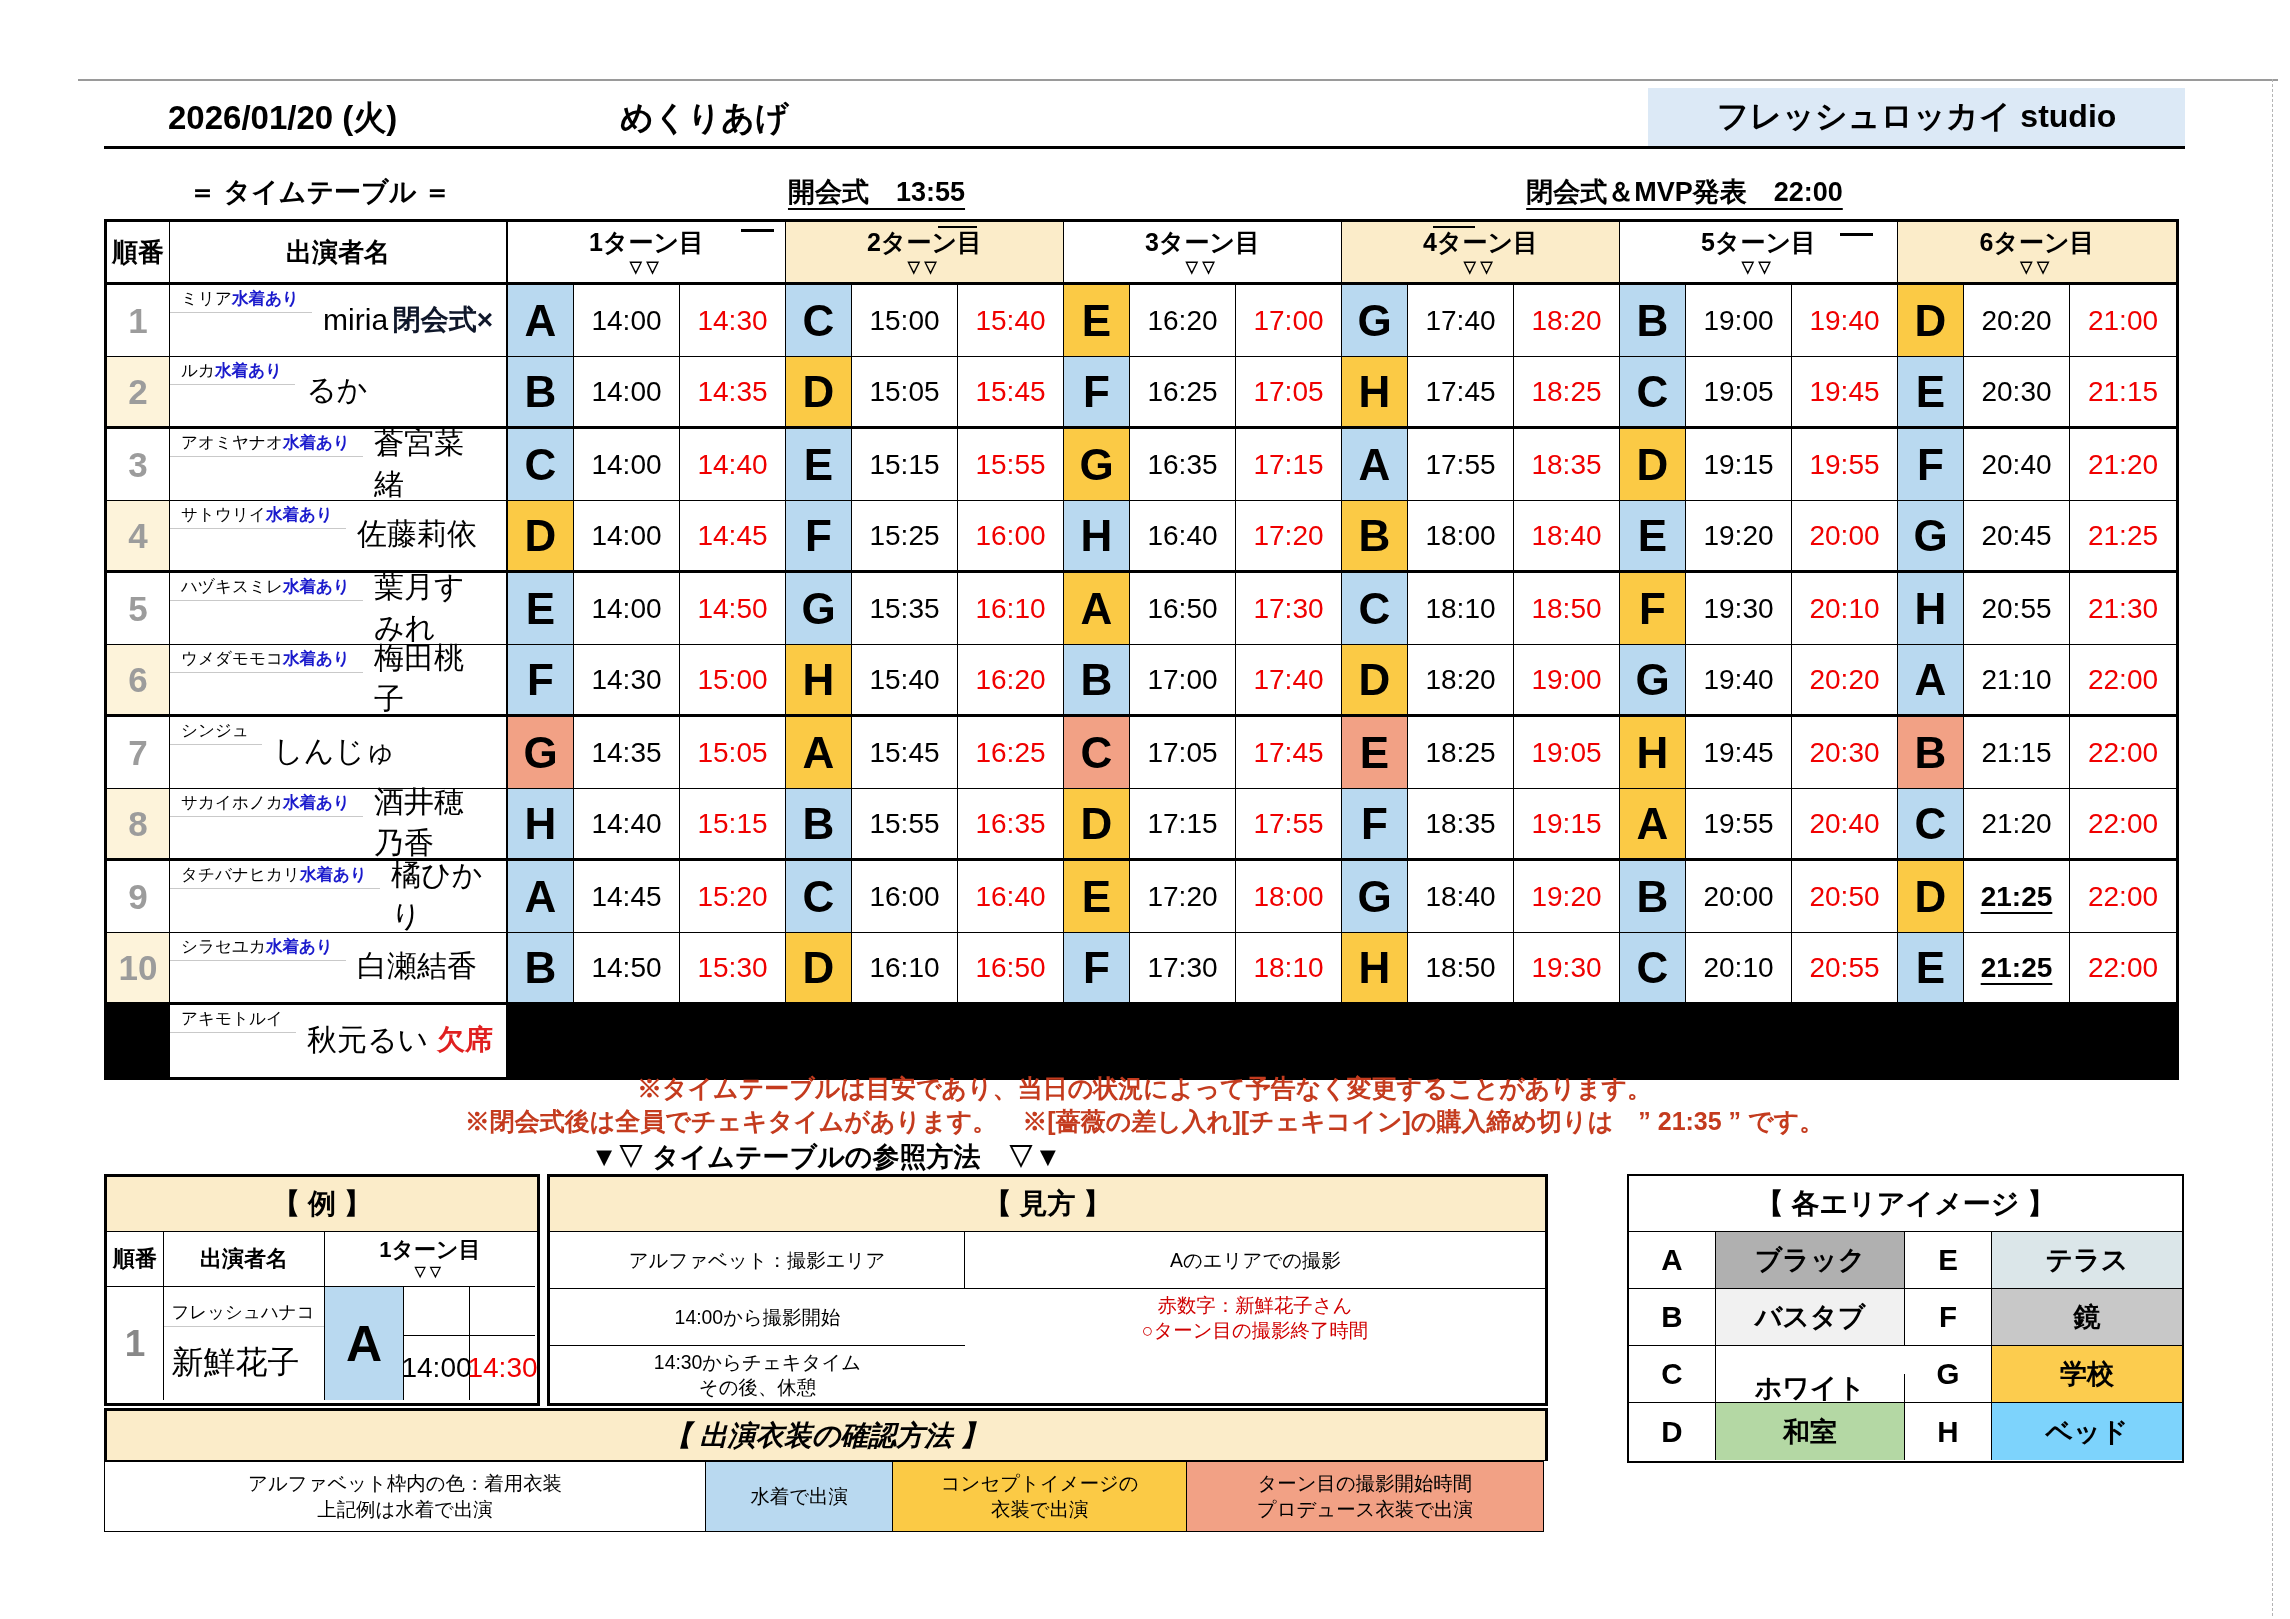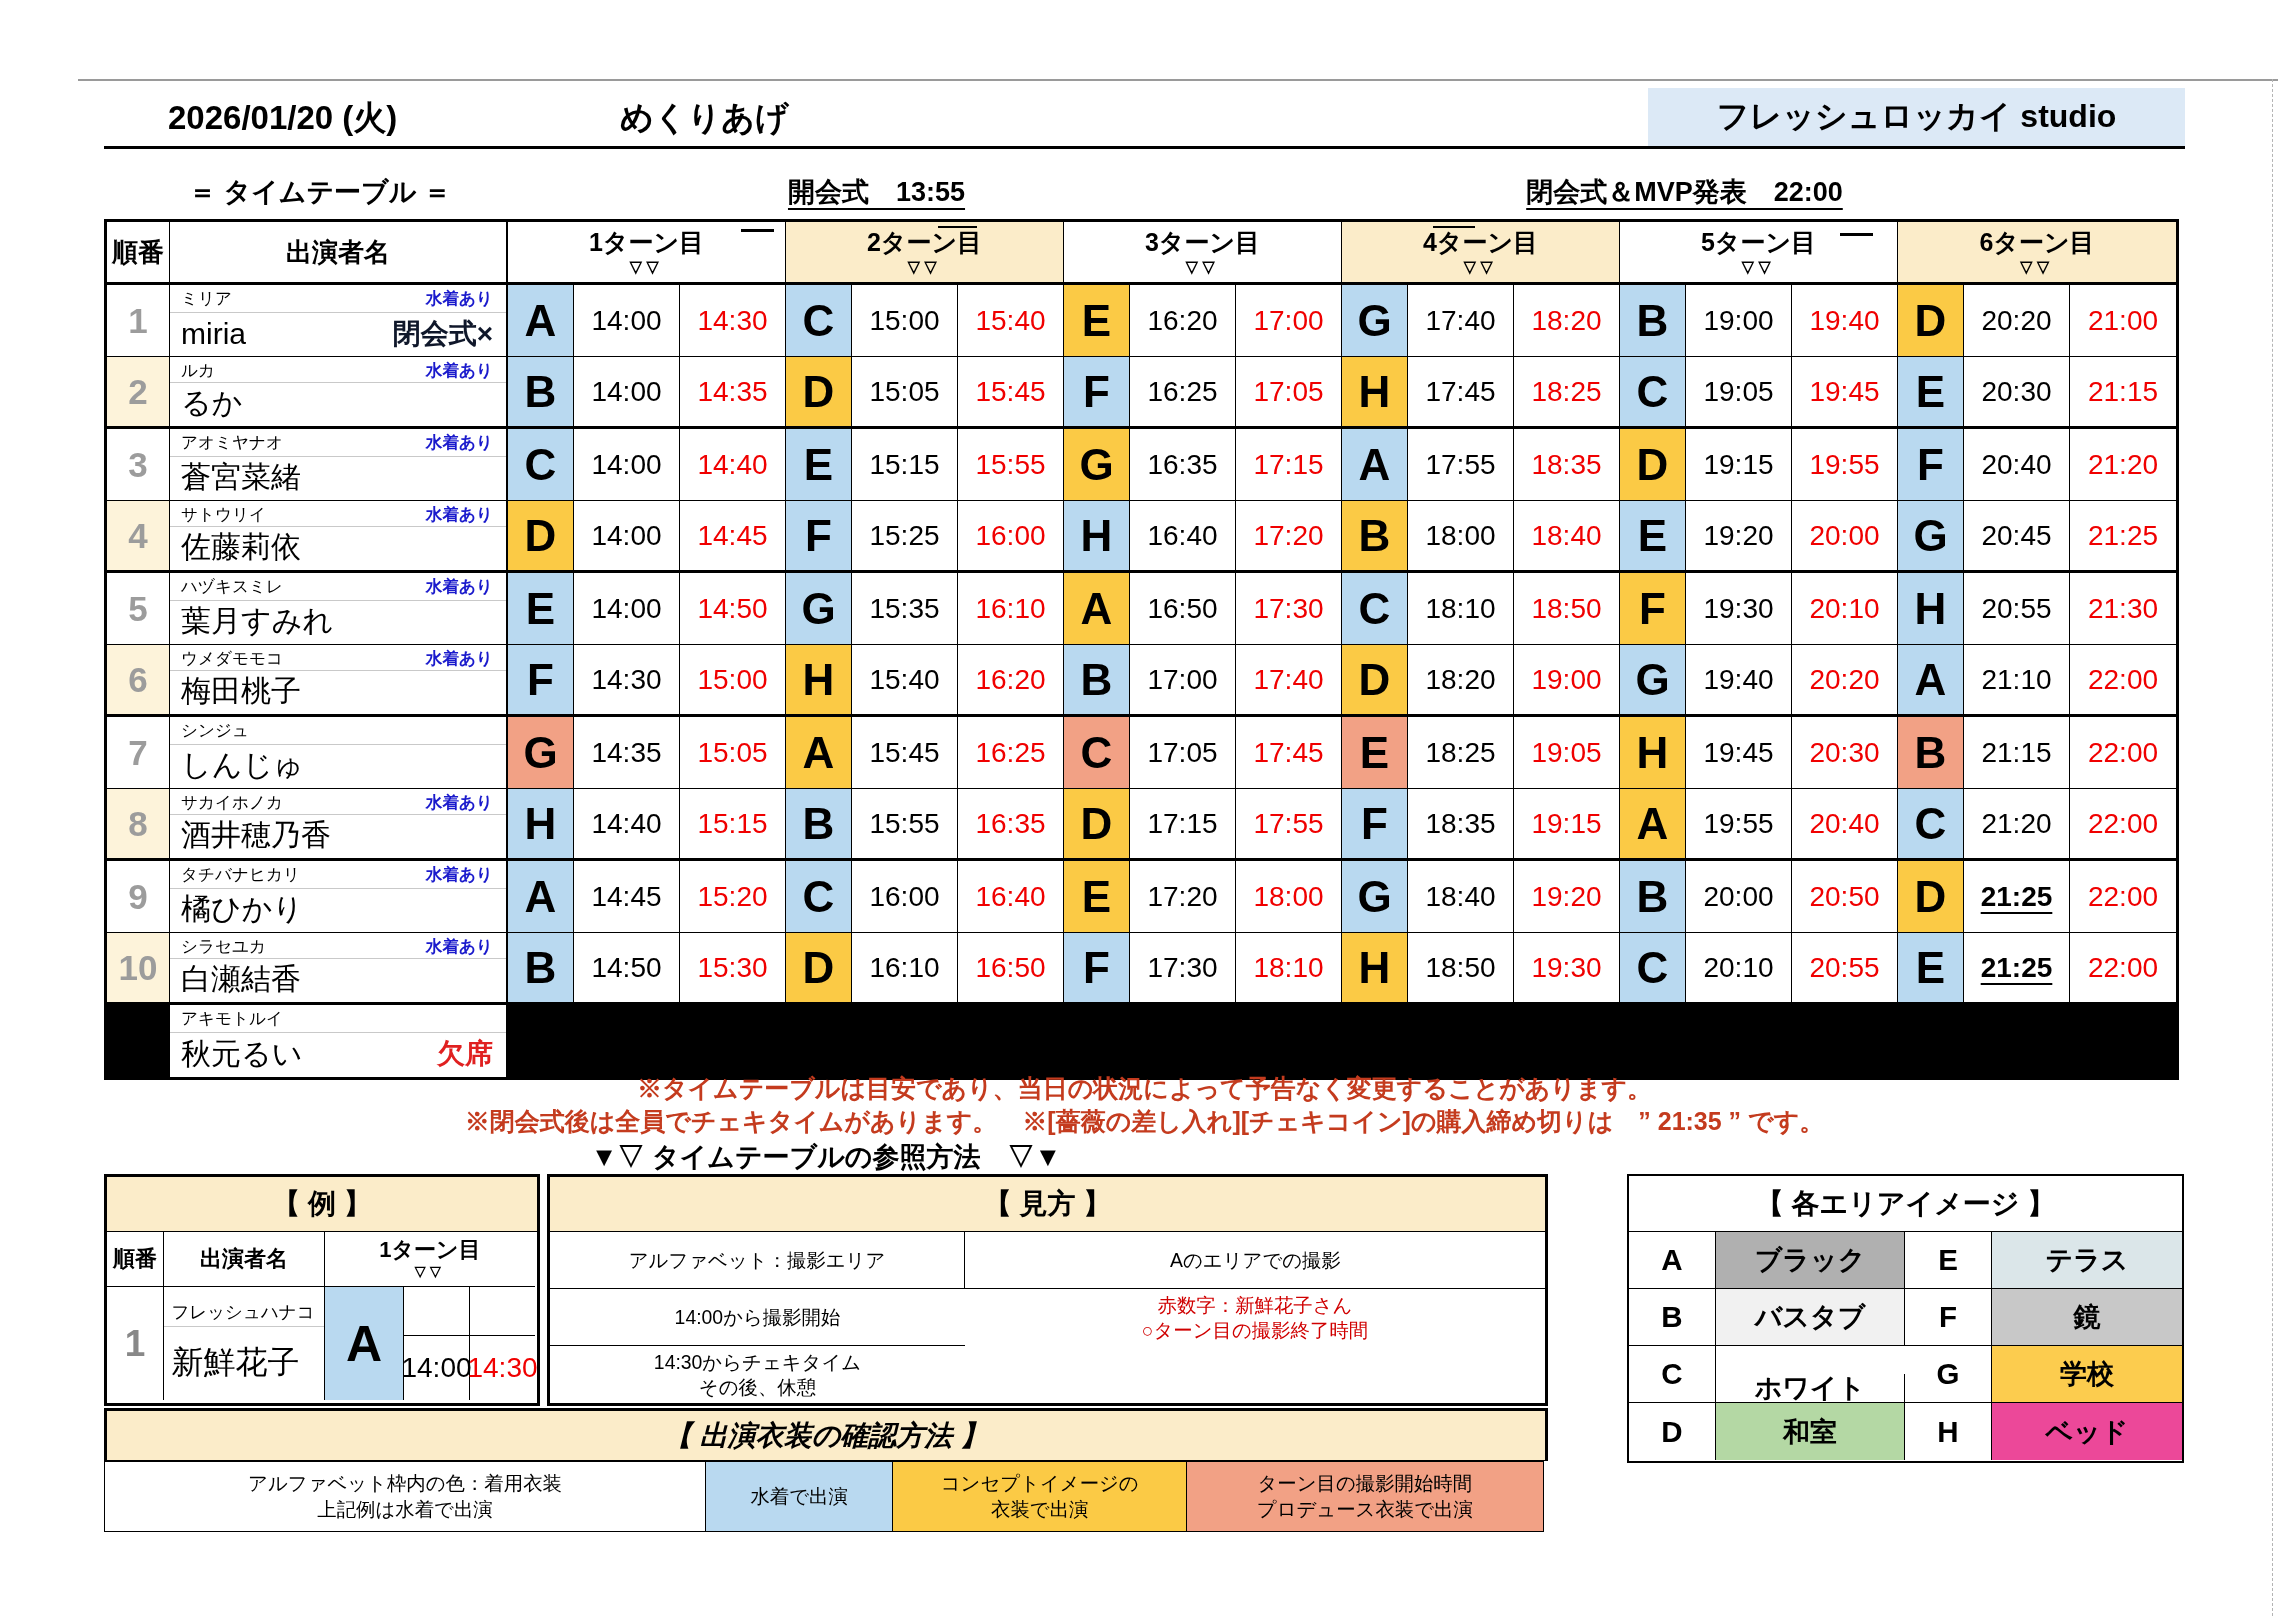--- a/index.html
+++ b/index.html
@@ -35,21 +35,21 @@
   .turn-label{font-size:25px;}
   .turn-sub{font-size:15.7px;letter-spacing:4.6px;margin-top:1.8px;}
   .shaded{background:#fbecc9;}
   .mark{position:absolute;height:2.8px;background:#000;}
   .m-right .mark{top:7.4px;right:11px;width:33px;}
   .m-rgap .mark{top:11px;right:24px;width:33px;}
   .m-a55 .mark{top:3.7px;left:55%;width:39px;}
   .m-a38 .mark{top:3.7px;left:33%;width:42px;}
   .no-cell{font-size:35px;font-weight:bold;color:#9c9c9c;}
   .no-alt{background:#fdf3da;}
-  .name-cell{flex-direction:column;align-items:stretch;justify-content:flex-start;background:#fff;padding:0;}
+  .name-cell{flex-direction:row;align-items:stretch;justify-content:flex-start;background:#fff;padding:0;}
   .kana-row{height:25px;display:flex;justify-content:space-between;align-items:center;
             padding:1.8px 13px 0 11px;border-bottom:0.9px solid #c9c9c9;}
   .kana{font-size:16.6px;}
   .tag{font-size:16.6px;font-weight:bold;color:#1a1acc;}
   .main-row{flex:1;display:flex;justify-content:space-between;align-items:center;padding:0 13px 1.8px 11px;}
   .pname{font-size:30px;}
   .note{font-size:28px;font-weight:bold;}
   .note-magenta{color:#0f172a;}
   .note-red{color:#e02020;}
   .area-cell{font-size:44px;font-weight:bold;}
@@ -524,17 +524,17 @@
         <div class="ar-c ar-name" style="background: rgb(241, 241, 241);">バスタブ</div>
         <div class="ar-c ar-key">F</div>
         <div class="ar-c ar-name lastcol" style="background: rgb(200, 200, 200);">鏡</div>
         <div class="ar-c ar-key">C</div>
         <div class="ar-c ar-name" style="background: rgb(255, 255, 255); margin-top: 28px;">ホワイト</div>
         <div class="ar-c ar-key">G</div>
         <div class="ar-c ar-name lastcol" style="background: rgb(252, 204, 78);">学校</div>
         <div class="ar-c ar-key lastrow">D</div>
         <div class="ar-c ar-name lastrow" style="background: rgb(180, 216, 164);">和室</div>
         <div class="ar-c ar-key lastrow">H</div>
-        <div class="ar-c ar-name lastcol lastrow" style="background: #ec4899;">ベッド</div>
+        <div class="ar-c ar-name lastcol lastrow" style="background: #7dd3fc;">ベッド</div>
       </div>
   </div>
 </div>
 
 
 </body></html>

